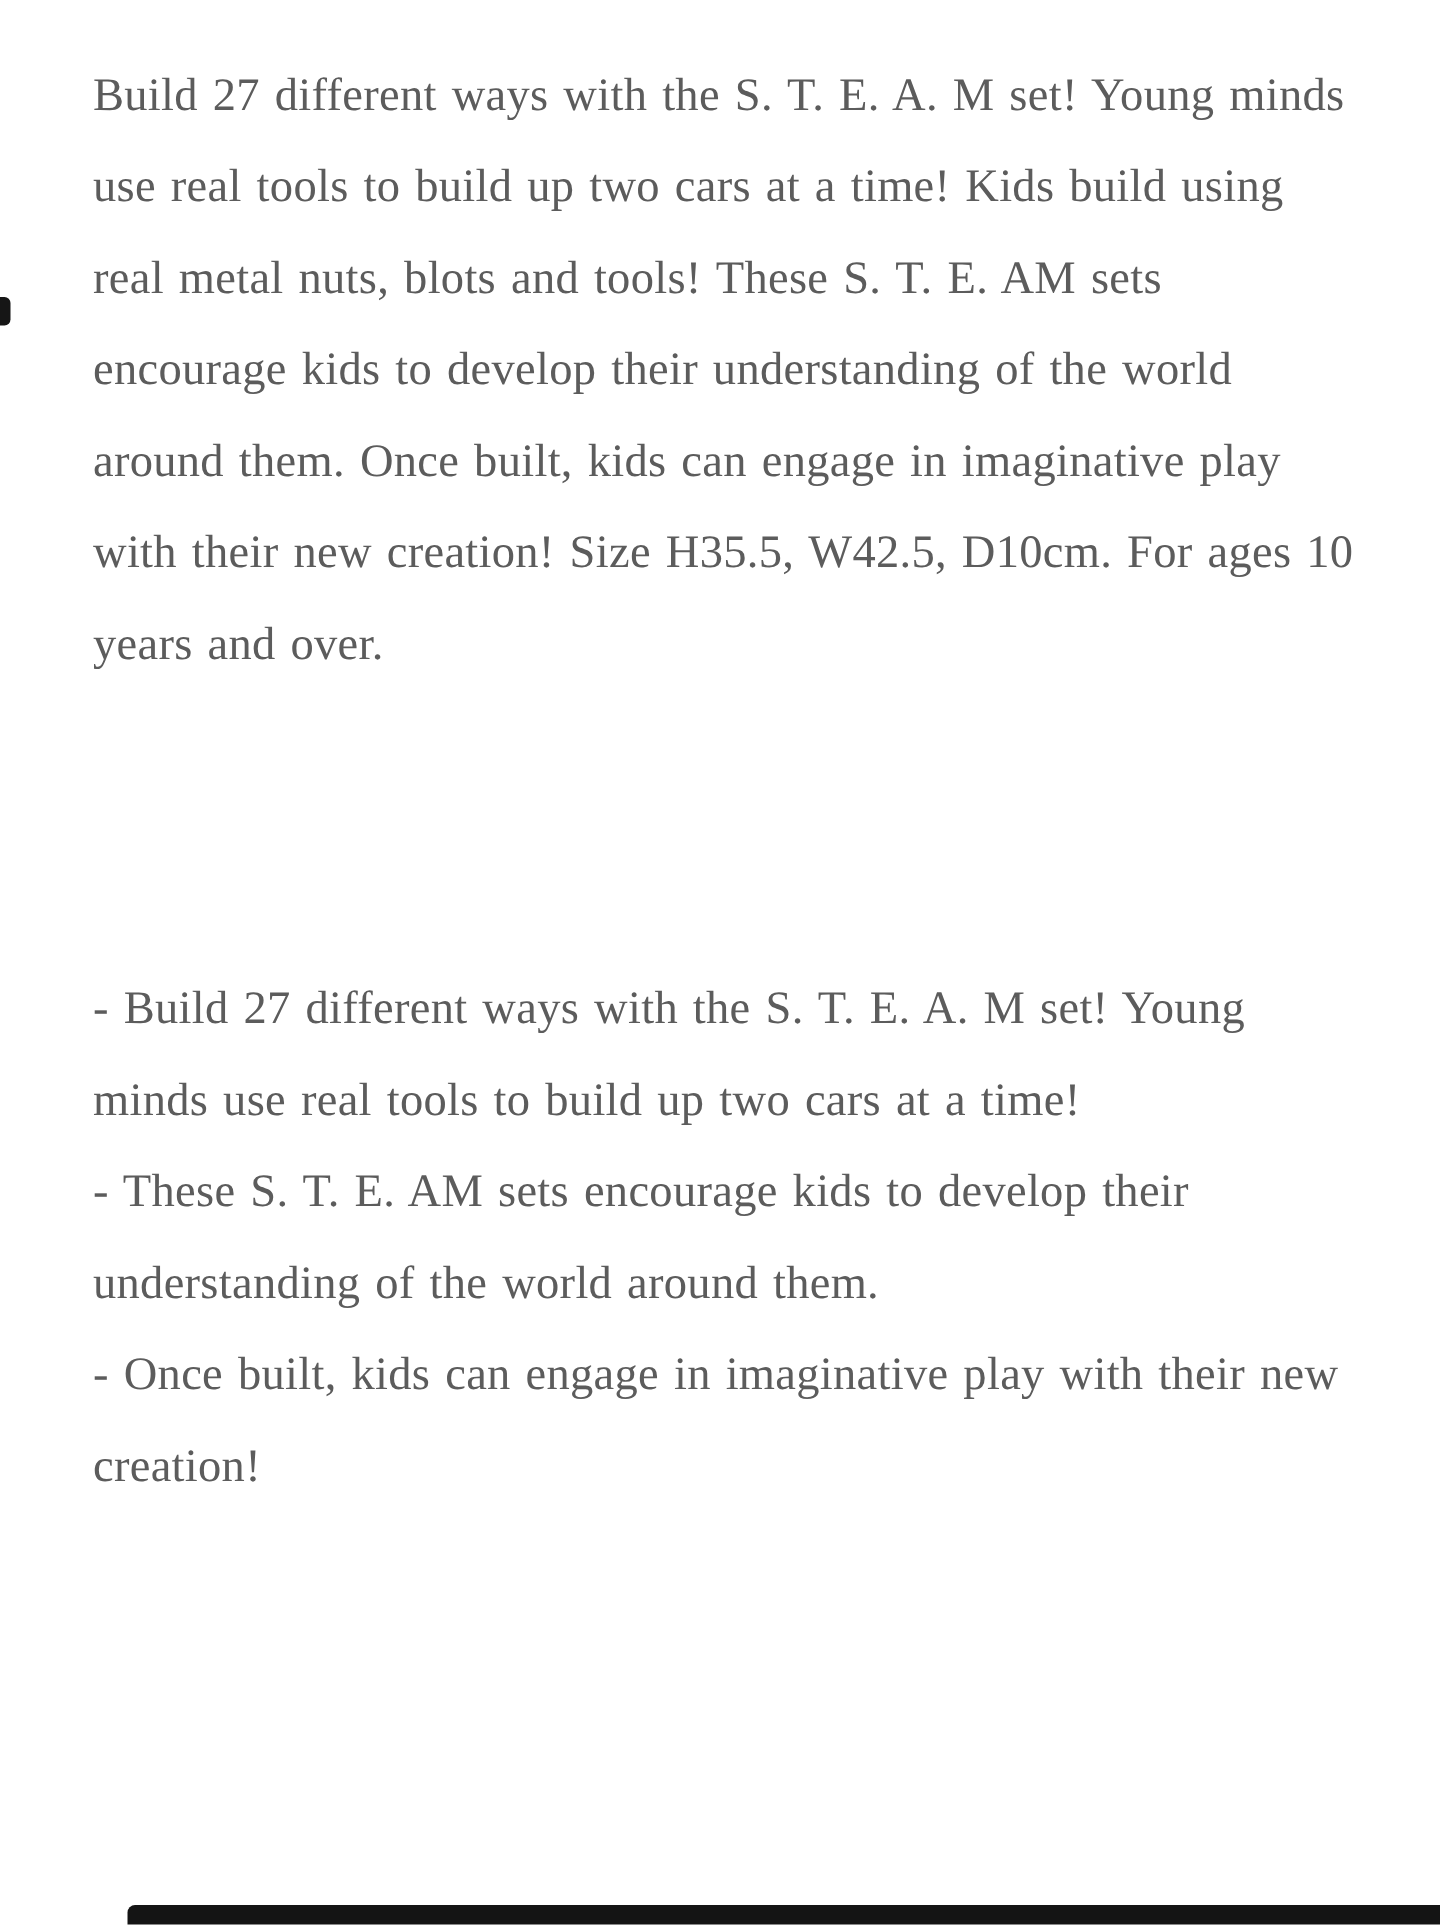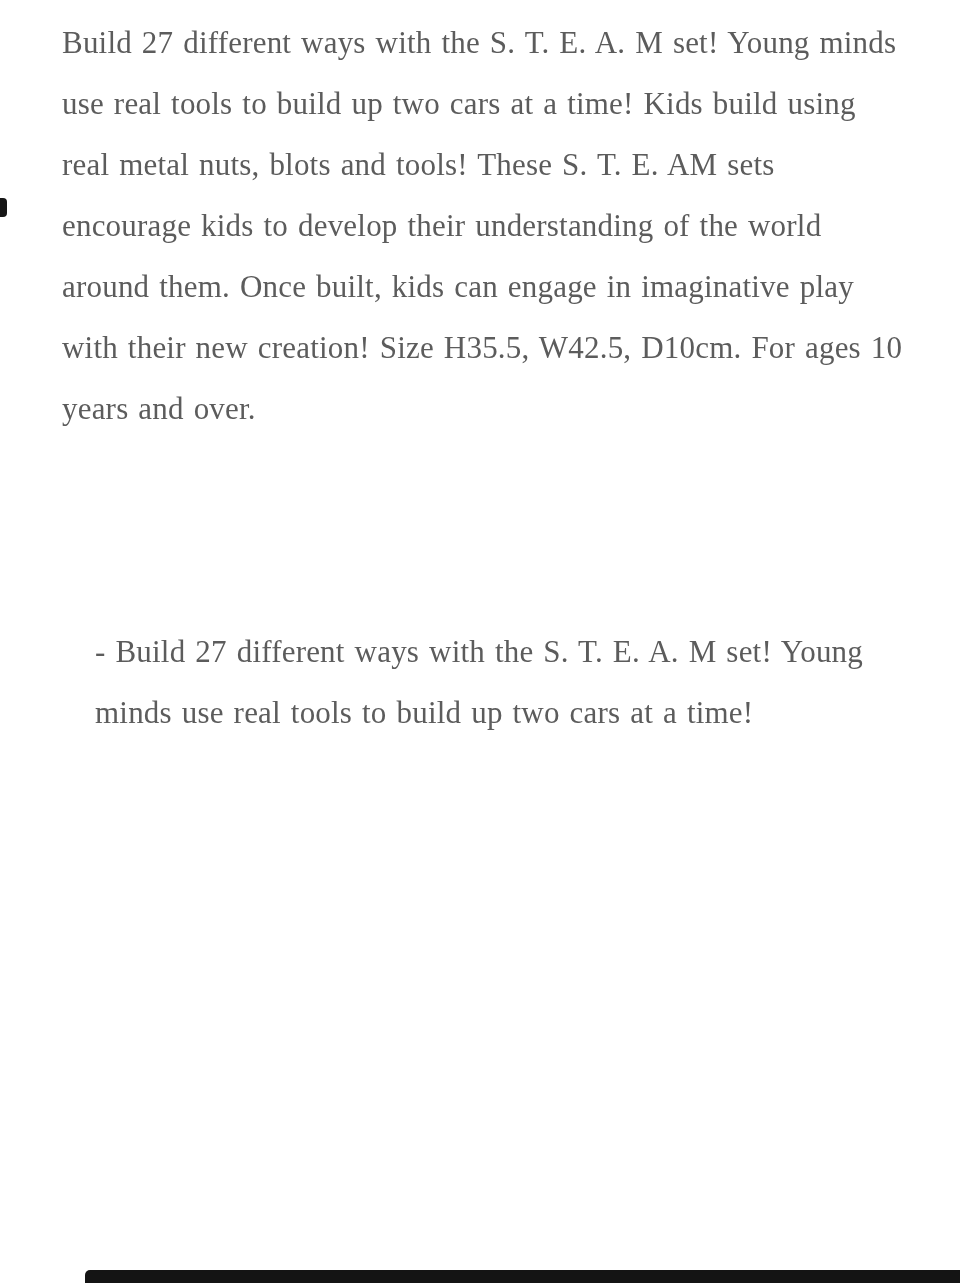--- a/index.html
+++ b/index.html
@@ -10,41 +10,40 @@
   body {
     width: 960px;
     height: 1283px;
     position: relative;
     overflow: hidden;
     font-family: "Liberation Serif", "DejaVu Serif", serif;
     color: #5c5c5c;
   }
   .content {
     position: absolute;
-    top: 12px;
+    top: 32px;
     left: 62px;
     right: 56px;
   }
   .description-paragraph {
     font-size: 31px;
     line-height: 61px;
     letter-spacing: 0.2px;
     word-spacing: 2px;
     text-align: left;
   }
   .bullet-list {
     margin-top: 182px;
   }
   .bullet-item {
     font-size: 31px;
     line-height: 61px;
     letter-spacing: 0.2px;
     word-spacing: 2px;
     text-align: left;
-    margin-left: 33px;
   }
   .left-edge-artifact {
     position: absolute;
     left: 0;
     top: 198px;
     width: 7px;
     height: 19px;
     background: #161616;
     border-radius: 0 4px 4px 0;
   }
@@ -60,19 +59,21 @@
 </style>
 </head>
 <body>
 
 <div class="content">
 
   <div class="description-paragraph">Build 27 different ways with the S. T. E. A. M set! Young minds use real tools to build up two cars at a time! Kids build using real metal nuts, blots and tools! These S. T. E. AM sets encourage kids to develop their understanding of the world around them. Once built, kids can engage in imaginative play with their new creation! Size H35.5, W42.5, D10cm. For ages 10 years and over.</div>
 
   <div class="bullet-list">
     <div class="bullet-item">- Build 27 different ways with the S. T. E. A. M set! Young minds use real tools to build up two cars at a time!</div>
+    <div class="bullet-item">- These S. T. E. AM sets encourage kids to develop their understanding of the world around them.</div>
+    <div class="bullet-item">- Once built, kids can engage in imaginative play with their new creation!</div>
   </div>
 
 </div>
 
 <div class="left-edge-artifact"></div>
 
 <div class="bottom-dark-bar"></div>
 
 </body></html>

